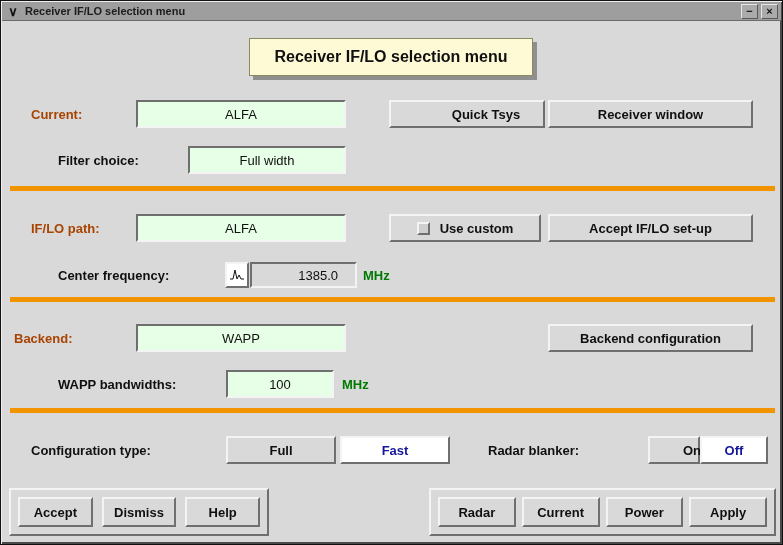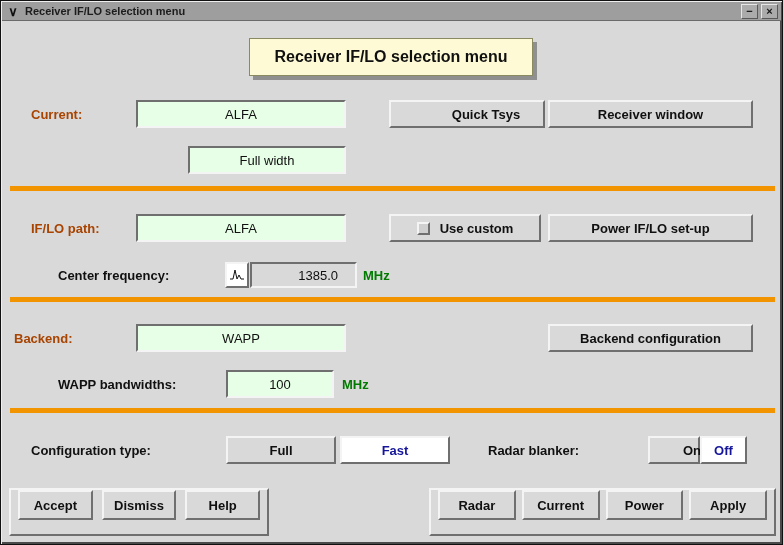--- a/index.html
+++ b/index.html
@@ -71,21 +71,21 @@
 
   .spec-btn{
     position:absolute;left:224px;top:261px;width:24px;height:26px;
     background:#ffffff;border:2px solid;border-color:#f4f4f4 #6f6f6f #6f6f6f #f4f4f4;
     display:flex;align-items:center;justify-content:center;
   }
 
   .frame{
     position:absolute;top:487px;height:48px;
     border:2px solid;border-color:#f4f4f4 #6f6f6f #6f6f6f #f4f4f4;
-    display:flex;align-items:flex-start;padding:0 7px;
+    display:flex;align-items:center;padding:0 7px;
   }
   .frame .btn{position:static;flex:1;height:30px;}
   .frame-left{left:8px;width:260px;gap:9px;}
   .frame-right{left:428px;width:347px;gap:6px;}
 </style>
 </head>
 <body>
 
 <div class="window">
 
@@ -96,31 +96,32 @@
     <span class="tb-btn">×</span>
   </div>
 
   <div class="header-box">Receiver IF/LO selection menu</div>
 
   <div class="lbl brown" style="left:30px;top:99px;">Current:</div>
   <div class="field" style="left:135px;top:99px;width:210px;">ALFA</div>
   <div class="btn" style="left:388px;top:99px;width:156px;padding-left:38px;">Quick Tsys</div>
   <div class="btn" style="left:547px;top:99px;width:205px;">Receiver window</div>
 
+  <div class="lbl" style="left:57px;top:145px;">Filter choice:</div>
   <div class="field" style="left:187px;top:145px;width:158px;">Full width</div>
 
   <div class="sep" style="top:185px;"></div>
 
   <div class="lbl brown" style="left:30px;top:213px;">IF/LO path:</div>
   <div class="field" style="left:135px;top:213px;width:210px;">ALFA</div>
   <div class="btn" style="left:388px;top:213px;width:152px;">
     <span class="check-ind"></span>
     <span>Use custom</span>
   </div>
-  <div class="btn" style="left:547px;top:213px;width:205px;">Power IF/LO set-up</div>
+  <div class="btn" style="left:547px;top:213px;width:205px;">Accept IF/LO set-up</div>
 
   <div class="lbl" style="left:57px;top:260px;">Center frequency:</div>
   <div class="spec-btn">
     <svg width="16" height="14" viewBox="0 0 16 14">
       <polyline points="1,11 4,11 6,2 8,11 10,7 12,11 15,11" fill="none" stroke="#101010" stroke-width="1"></polyline>
     </svg>
   </div>
   <div class="field gray" style="left:249px;top:261px;width:107px;height:26px;">1385.0</div>
   <div class="lbl unit" style="left:362px;top:260px;">MHz</div>
 
@@ -134,21 +135,21 @@
   <div class="field" style="left:225px;top:369px;width:108px;">100</div>
   <div class="lbl unit" style="left:341px;top:369px;">MHz</div>
 
   <div class="sep" style="top:407px;"></div>
 
   <div class="lbl" style="left:30px;top:435px;">Configuration type:</div>
   <div class="btn" style="left:225px;top:435px;width:110px;">Full</div>
   <div class="btn selected" style="left:339px;top:435px;width:110px;">Fast</div>
   <div class="lbl" style="left:487px;top:435px;">Radar blanker:</div>
   <div class="btn" style="left:647px;top:435px;width:52px;padding-left:36px;">On</div>
-  <div class="btn selected" style="left:699px;top:435px;width:47px;">Off</div>
+  <div class="btn selected" style="left:699px;top:435px;width:68px;">Off</div>
 
   <div class="frame frame-left">
     <div class="btn">Accept</div>
     <div class="btn">Dismiss</div>
     <div class="btn">Help</div>
   </div>
   <div class="frame frame-right">
     <div class="btn">Radar</div>
     <div class="btn">Current</div>
     <div class="btn">Power</div>

